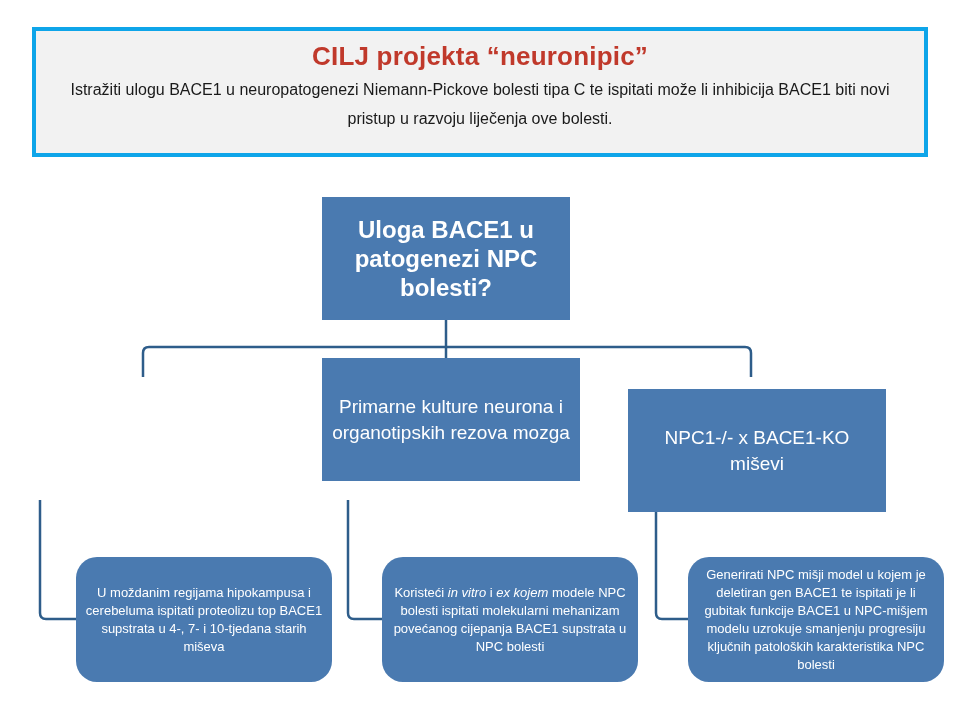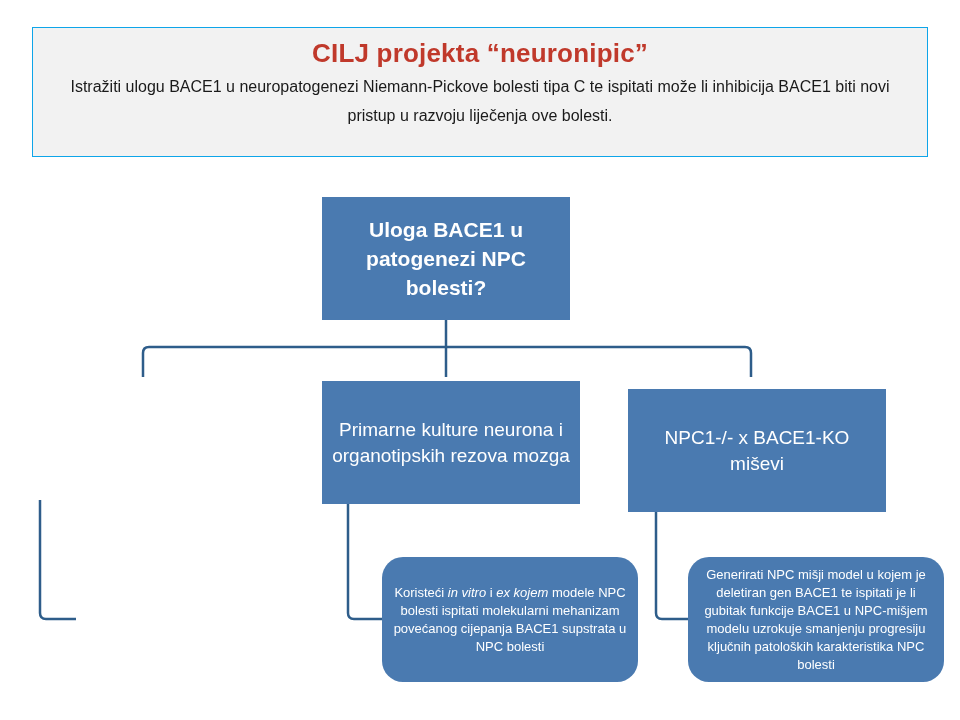--- a/index.html
+++ b/index.html
@@ -22,21 +22,21 @@
   }
 
   
   .header-box {
     position: absolute;
     left: 32px;
     top: 27px;
     width: 896px;
     height: 130px;
     background: #f2f2f2;
-    border: 1px solid #0ea5e9;
+    border: 4px solid #0ea5e9;
     box-sizing: border-box;
     text-align: center;
     padding-top: 8px;
   }
   .header-title {
     color: #c0392b;
     font-size: 26px;
     font-weight: bold;
     line-height: 34px;
     margin: 0;
@@ -59,33 +59,33 @@
     display: flex;
     align-items: center;
     justify-content: center;
     text-align: center;
   }
   .node-root {
     left: 322px;
     top: 197px;
     width: 248px;
     height: 123px;
-    font-size: 21px;
+    font-size: 24px;
     font-weight: bold;
     line-height: 29px;
     padding: 0 18px;
   }
   .node-l2 {
     font-size: 19px;
     line-height: 26px;
     font-weight: normal;
     padding: 0 10px;
   }
   .node-a { left: 14px;  top: 377px; width: 258px; height: 123px; }
-  .node-b { left: 322px; top: 381px; width: 258px; height: 123px; }
+  .node-b { left: 322px; top: 358px; width: 258px; height: 123px; }
   .node-c { left: 628px; top: 377px; width: 258px; height: 123px; margin-top: 12px; }
 
   .node-l3 {
     font-size: 13px;
     line-height: 18px;
     font-weight: normal;
     padding: 0 8px;
     border-radius: 21px;
   }
   .node-a3 { left: 76px;  top: 557px; width: 256px; height: 125px; }
@@ -137,20 +137,23 @@
     <span class="node-text">Uloga BACE1 u patogenezi NPC bolesti?</span>
   </div>
 
   <div class="blue-box node-l2 node-b">
     <span class="node-text">Primarne kulture neurona i organotipskih rezova mozga</span>
   </div>
   <div class="blue-box node-l2 node-c">
     <span class="node-text">NPC1-/- x BACE1-KO miševi</span>
   </div>
 
+  <div class="blue-box node-l3 node-a3">
+    <span class="node-text">U moždanim regijama hipokampusa i cerebeluma ispitati proteolizu top BACE1 supstrata u 4-, 7- i 10-tjedana starih miševa</span>
+  </div>
   <div class="blue-box node-l3 node-b3">
     <span class="node-text"><span>Koristeći </span><span class="em">in vitro</span><span> i </span><span class="em">ex kojem</span><span> modele NPC bolesti ispitati molekularni mehanizam povećanog cijepanja BACE1 supstrata u NPC bolesti</span></span>
   </div>
   <div class="blue-box node-l3 node-c3">
     <span class="node-text">Generirati NPC mišji model u kojem je deletiran gen BACE1 te ispitati je li gubitak funkcije BACE1 u NPC-mišjem modelu uzrokuje  smanjenju progresiju ključnih patoloških karakteristika NPC bolesti</span>
   </div>
 
 </div>
 
 </body></html>

